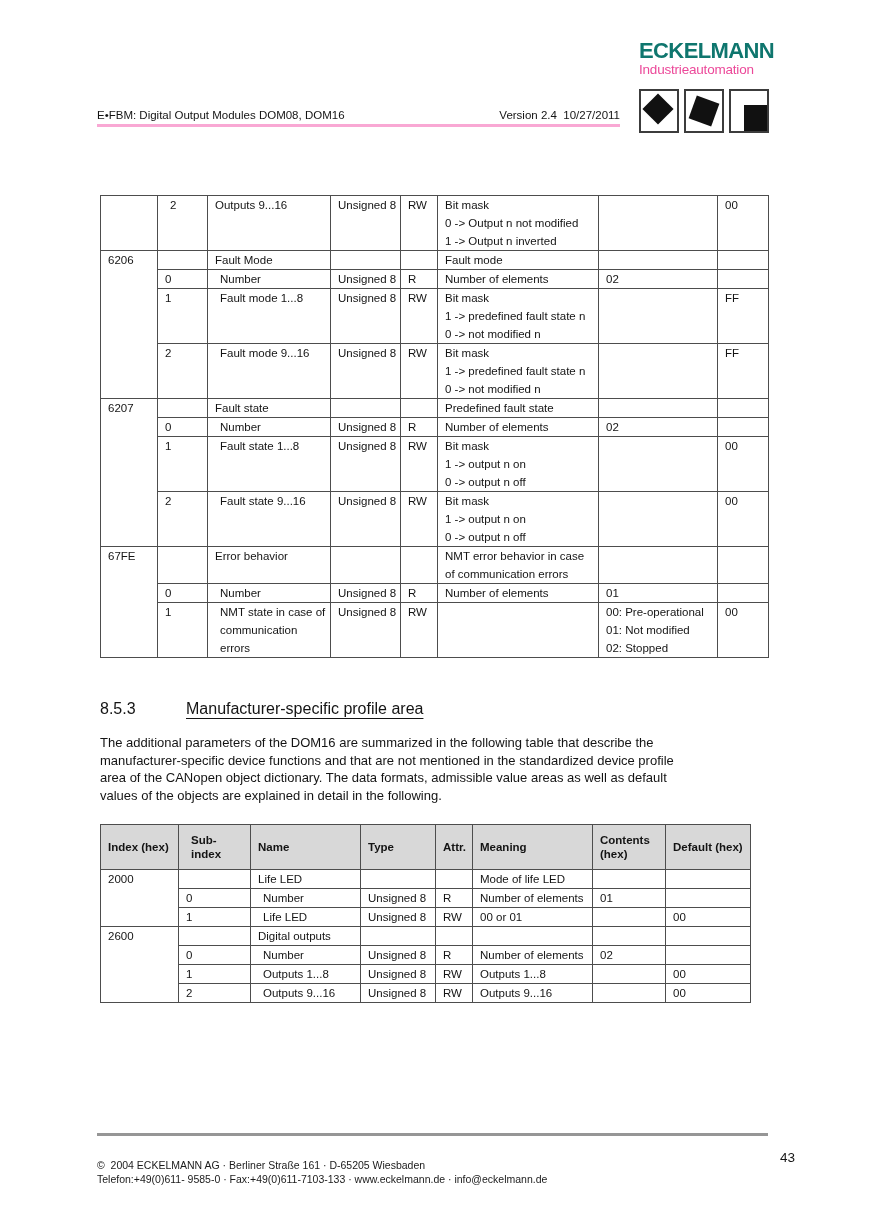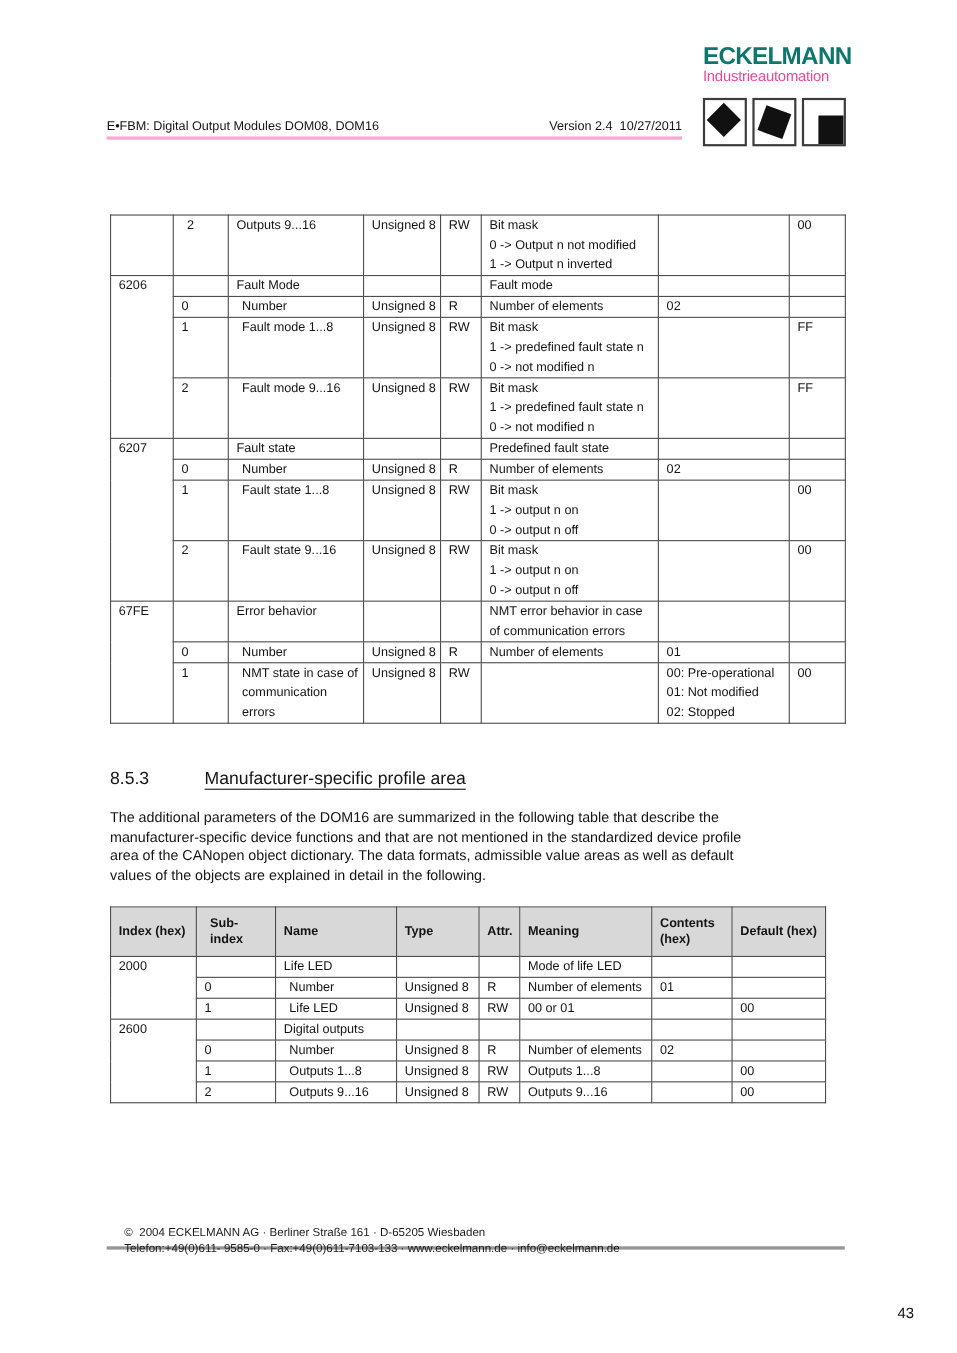--- a/index.html
+++ b/index.html
@@ -28,23 +28,23 @@
   .t2 thead td{background:#d8d8d8;font-weight:bold;height:44px;vertical-align:middle;line-height:14px;white-space:pre-line;}
 
   
   .section-heading{position:absolute;left:100px;top:700px;font-size:16px;}
   .section-heading .num{display:inline-block;width:86px;}
   .section-heading .title{text-decoration:underline;text-underline-offset:4px;}
   .paragraph{position:absolute;left:100px;top:734px;width:680px;font-size:13px;line-height:17.5px;}
 
   
   .footer-rule{position:absolute;left:97px;top:1133px;width:671px;height:3px;background:#969696;}
-  .footer-text{position:absolute;left:97px;top:1114px;font-size:10.5px;line-height:14px;color:#1a1a1a;margin-left:16px;}
+  .footer-text{position:absolute;left:97px;top:1158px;font-size:10.5px;line-height:14px;color:#1a1a1a;}
   .footer-text div{white-space:pre;}
-  .page-number{position:absolute;left:816px;top:1150px;font-size:13.5px;margin-top:36px;}
+  .page-number{position:absolute;left:780px;top:1150px;font-size:13.5px;}
 </style>
 </head>
 <body>
 
 <div class="doc-header">
   <span>E•FBM: Digital Output Modules DOM08, DOM16</span>
   <span>Version 2.4  10/27/2011</span>
 </div>
 
 <div class="logo">

